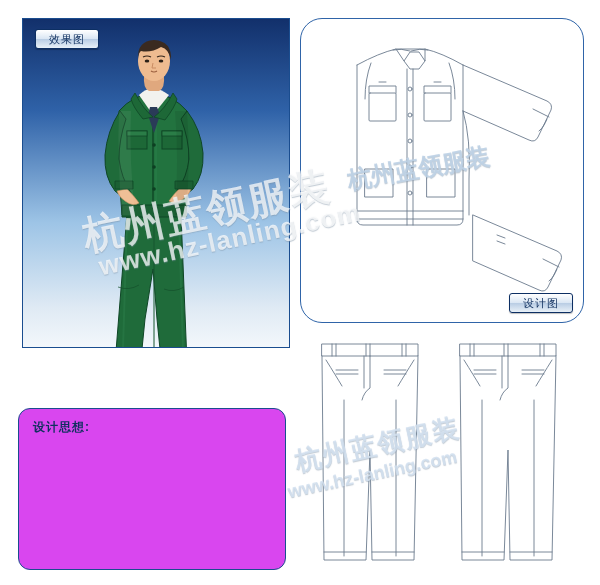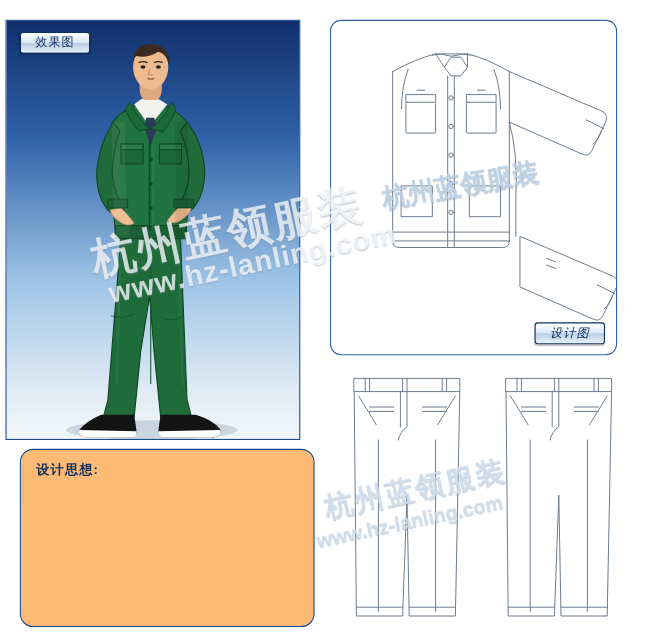--- a/index.html
+++ b/index.html
@@ -17,24 +17,24 @@
     position: relative;
     width: 600px;
     height: 585px;
     background: #ffffff;
     overflow: hidden;
   }
 
   
   .model-panel {
     position: absolute;
-    left: 5px;
+    left: 22px;
     top: 18px;
     width: 268px;
-    height: 382px;
+    height: 330px;
     border: 1px solid #1a4d8f;
     background: linear-gradient(180deg, #12306b 0%, #2f62a8 28%, #9dc4e6 62%, #dfeaf4 88%, #f3f7fb 100%);
     box-sizing: border-box;
     overflow: hidden;
   }
   .tag {
     position: absolute;
     border: 1px solid #0d2f63;
     border-radius: 3px;
     background: linear-gradient(180deg, #ffffff 0%, #dbe7f4 48%, #b9cde4 52%, #e9f1f8 100%);
@@ -47,28 +47,27 @@
     width: 62px;
     box-shadow: 0 1px 1px rgba(0,0,0,.25);
   }
   .tag-effect { left: 12px; top: 10px; }
 
   
   .tech-panel {
     position: absolute;
     left: 300px;
     top: 18px;
-    width: 261px;
+    width: 284px;
     height: 305px;
     border: 1px solid #2f64a8;
-    border-radius: 10px;
+    border-radius: 22px;
     background: #ffffff;
     box-sizing: border-box;
     overflow: hidden;
-    font-style: italic;
   }
   .tag-tech { right: 10px; bottom: 9px; position: absolute; }
 
   
   .pants-panel {
     position: absolute;
     left: 300px;
     top: 330px;
     width: 288px;
     height: 248px;
@@ -77,21 +76,21 @@
 
   
   .desc-panel {
     position: absolute;
     left: 18px;
     top: 408px;
     width: 268px;
     height: 162px;
     border: 1px solid #1a4d8f;
     border-radius: 12px;
-    background: #fdba74;
+    background: #d946ef;
     box-sizing: border-box;
     padding: 8px 12px 10px 12px;
     overflow: hidden;
   }
   .desc-title {
     font-size: 12px;
     color: #10305f;
     font-weight: bold;
     letter-spacing: 1px;
     margin: 2px 0 4px 2px;

